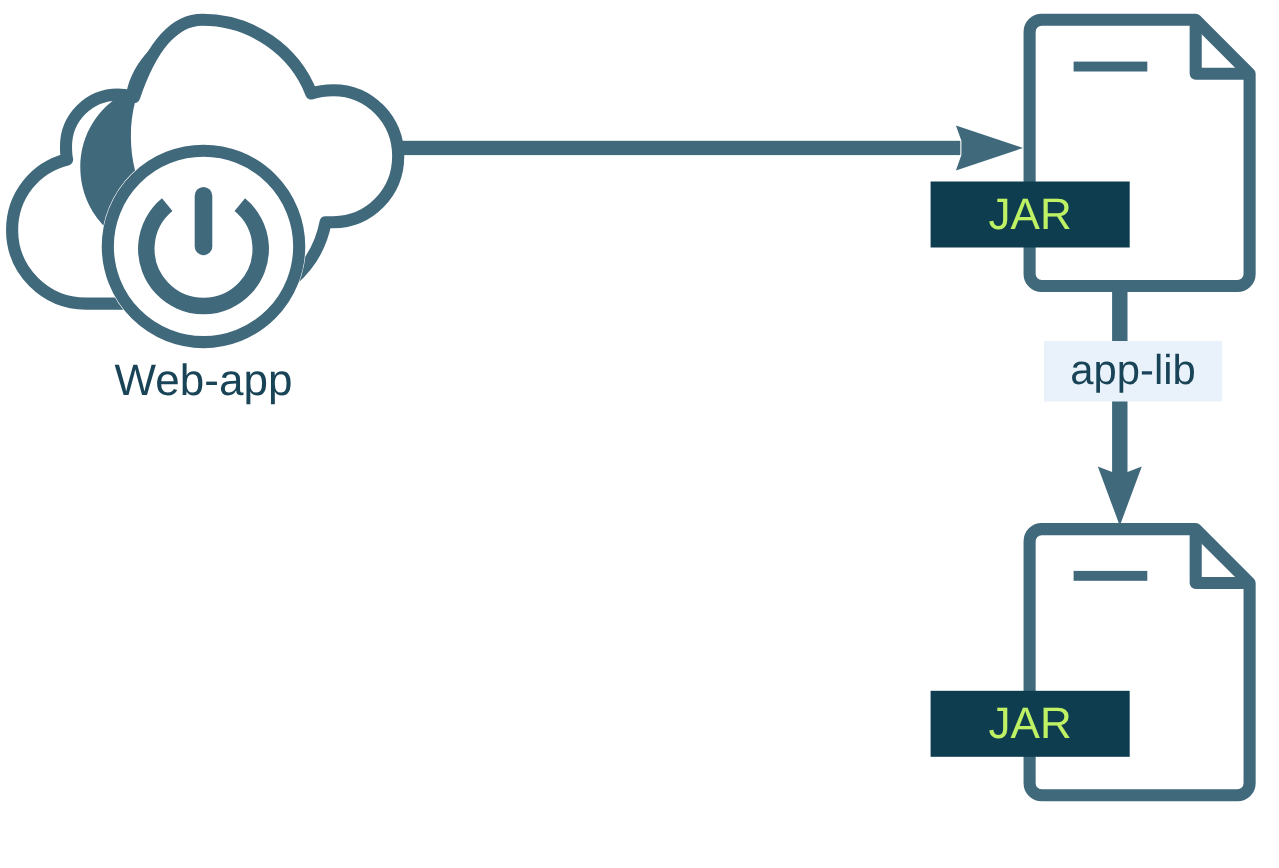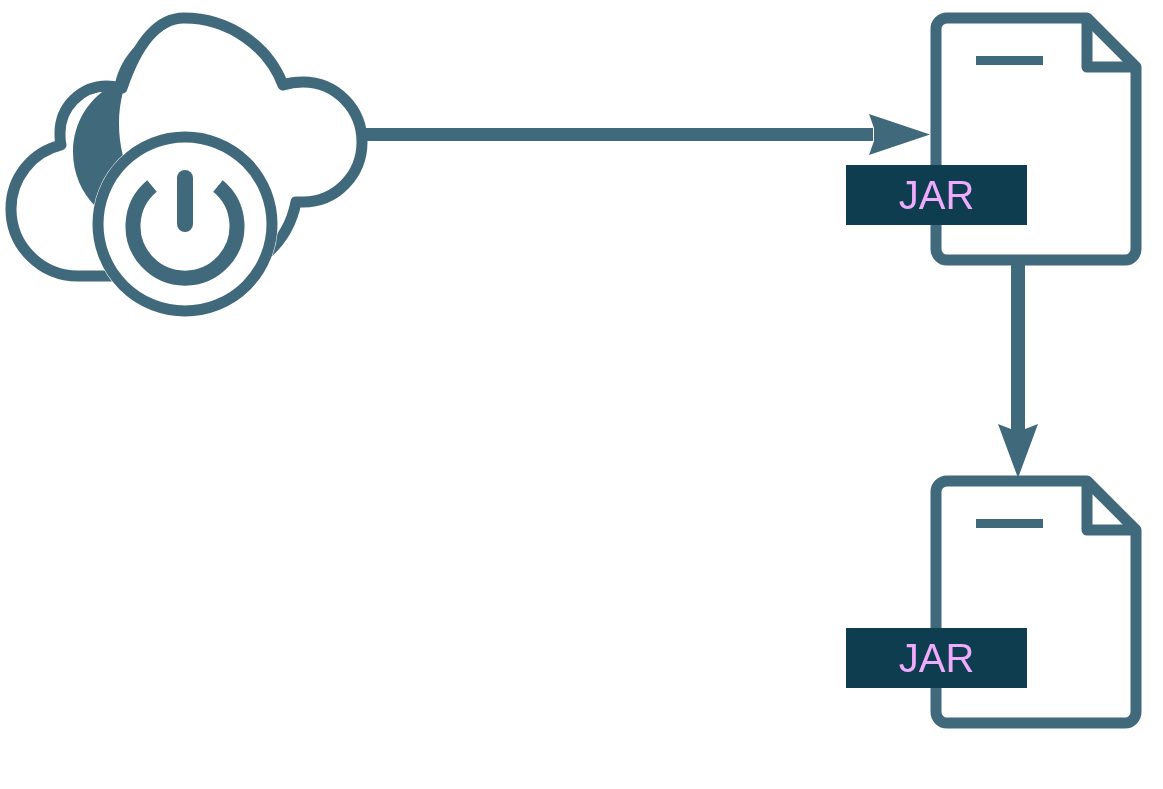--- a/index.html
+++ b/index.html
@@ -61,21 +61,21 @@
   }
   #label-applib {
     left: 949px;
     top: 310px;
     width: 162px;
   }
   
   .jar-badge {
     position: absolute;
     background: #0e3d4f;
-    color: #f0abfc;
+    color: #bef264;
     font-family: "Liberation Sans", sans-serif;
     font-size: 40px;
     line-height: 60px;
     height: 60px;
     text-align: center;
     white-space: nowrap;
   }
   #jar-badge-top {
     left: 846px;
     top: 165px;
@@ -168,16 +168,18 @@
       <path d="M 1087 481 L 1087 530 L 1136 530" fill="none" stroke="#40697C" stroke-width="11" stroke-linejoin="round" stroke-linecap="butt"></path>
       <rect x="976" y="519" width="67" height="9" fill="#40697C" stroke="none"></rect>
     </g>
 
   </svg>
 
   <div class="jar-badge" id="jar-badge-top">JAR</div>
 
   <div class="jar-badge" id="jar-badge-bottom">JAR</div>
 
+  <div class="edge-label" id="label-applib">app-lib</div>
 
+  <div class="node-label" id="label-webapp">Web-app</div>
 
 
 </div>
 
 </body></html>

